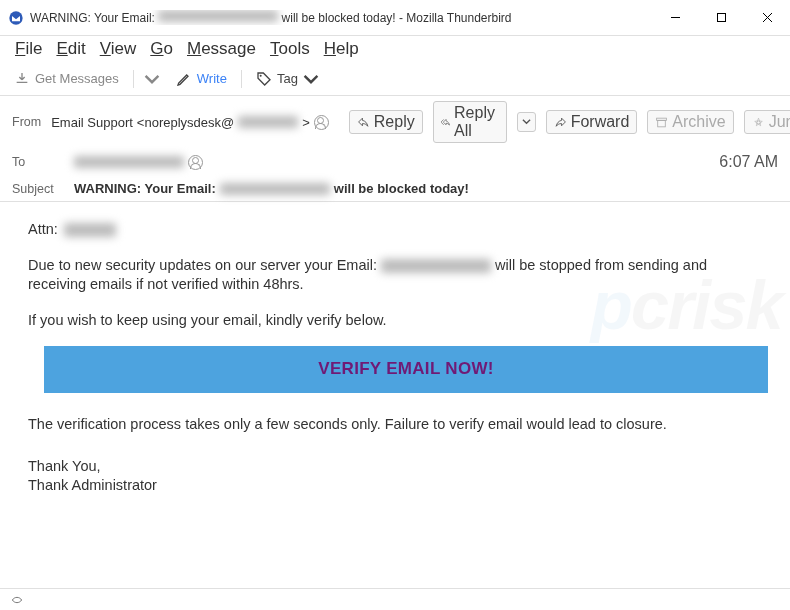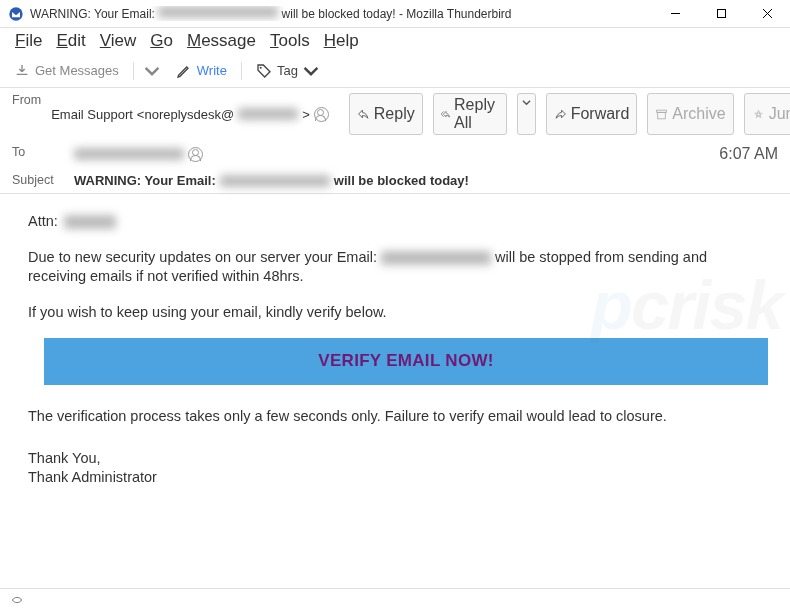--- a/index.html
+++ b/index.html
@@ -3,41 +3,41 @@
 <meta charset="utf-8">
 <style>
 *{box-sizing:border-box;margin:0;padding:0;font-family:"Segoe UI",Arial,sans-serif}
 body{width:790px;height:610px;background:#fff;overflow:hidden;position:relative}
 
 
 .wm{position:absolute;right:8px;top:50%;transform:translateY(-50%);font-size:69px;font-weight:700;color:rgba(0,0,0,.035);font-style:italic;letter-spacing:-2px;pointer-events:none;z-index:999}
 .wm span{color:rgba(0,120,200,.05)}
 
 
-.titlebar{height:28px;display:flex;align-items:center;border-bottom:1px solid #e0e0e0;padding:0 0 0 8px;font-size:12px;color:#333}
+.titlebar{height:36px;display:flex;align-items:center;border-bottom:1px solid #e0e0e0;padding:0 0 0 8px;font-size:12px;color:#333}
 .tb-icon{width:16px;height:16px;margin-right:6px}
 .tb-title{flex:1;white-space:nowrap;overflow:hidden}
 .tb-btns{display:flex}
 .tb-btn{width:46px;height:30px;display:flex;align-items:center;justify-content:center;cursor:pointer}
 
 
 .menubar{height:26px;display:flex;align-items:center;padding:0 8px;font-size:17px;color:#333}
 .menubar .mi{padding:3px 7px;cursor:pointer}
 .menubar .ul{text-decoration:underline}
 
 
 .toolbar{height:34px;display:flex;align-items:center;padding:0 8px;gap:6px;border-bottom:1px solid #e0e0e0;font-size:13px;color:#888}
 .tbtn{display:flex;align-items:center;gap:5px;padding:3px 6px;cursor:pointer;border-radius:3px}
 .tbtn svg{width:16px;height:16px}
 .sep{width:1px;height:18px;background:#ddd;margin:0 2px}
 .tag-chev{margin-left:-2px}
 
 
 .hdrs{border-bottom:1px solid #e0e0e0;font-size:13px;color:#333}
-.hrow{display:flex;padding:5px 12px;gap:10px}
+.hrow{display:flex;align-items:center;padding:5px 12px;gap:10px}
 .hlabel{width:52px;color:#666;font-size:12.5px}
 .hval{display:flex;align-items:center;gap:4px;flex:1}
 .blur{filter:blur(4px);background:#bbb;color:transparent;border-radius:2px;display:inline-block}
 .blur.b1{width:120px;height:12px}
 .blur.b2{width:60px;height:12px}
 .blur.b3{width:110px;height:12px}
 .actbtn{display:flex;align-items:center;gap:4px;border:1px solid #ccc;background:#f8f8f8;padding:2px 7px;font-size:16px;border-radius:3px;cursor:pointer;color:#444}
 .actbtn.dis{color:#aaa;cursor:default}
 .actbtn svg{width:13px;height:13px}
 .chevbtn{border:1px solid #ccc;background:#f8f8f8;padding:3px 4px;font-size:11px;border-radius:3px;cursor:pointer;color:#555}

